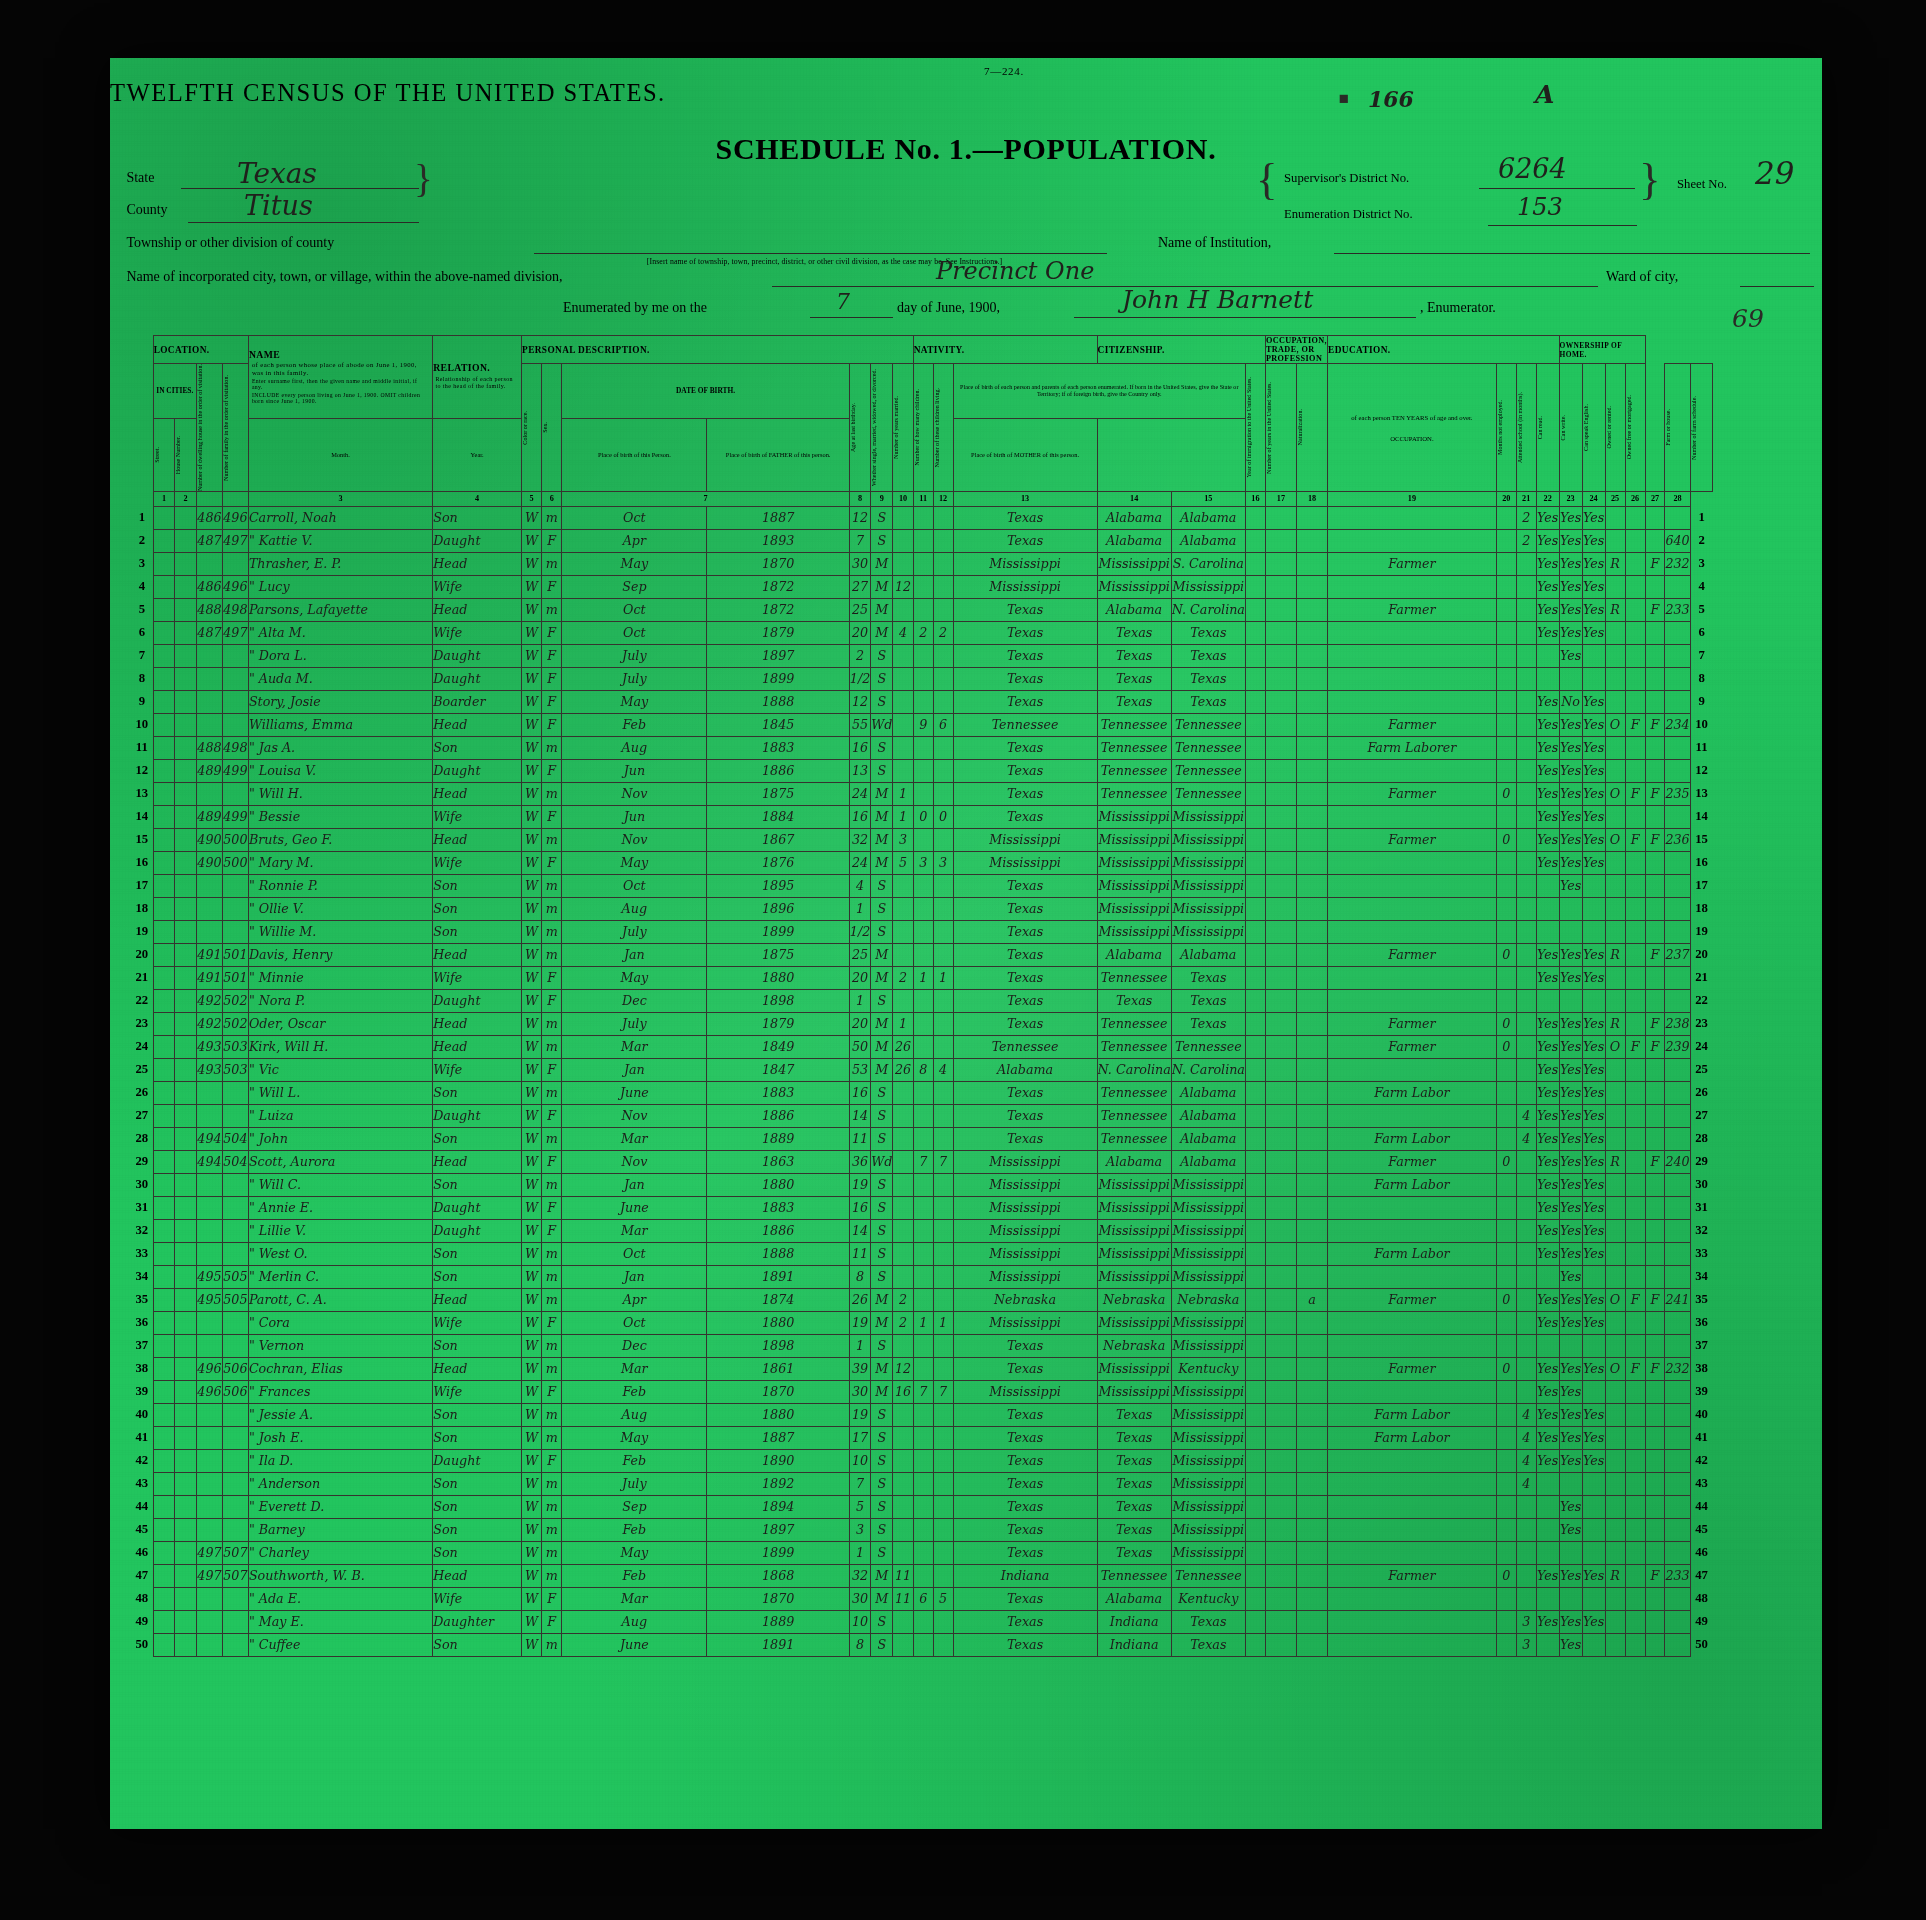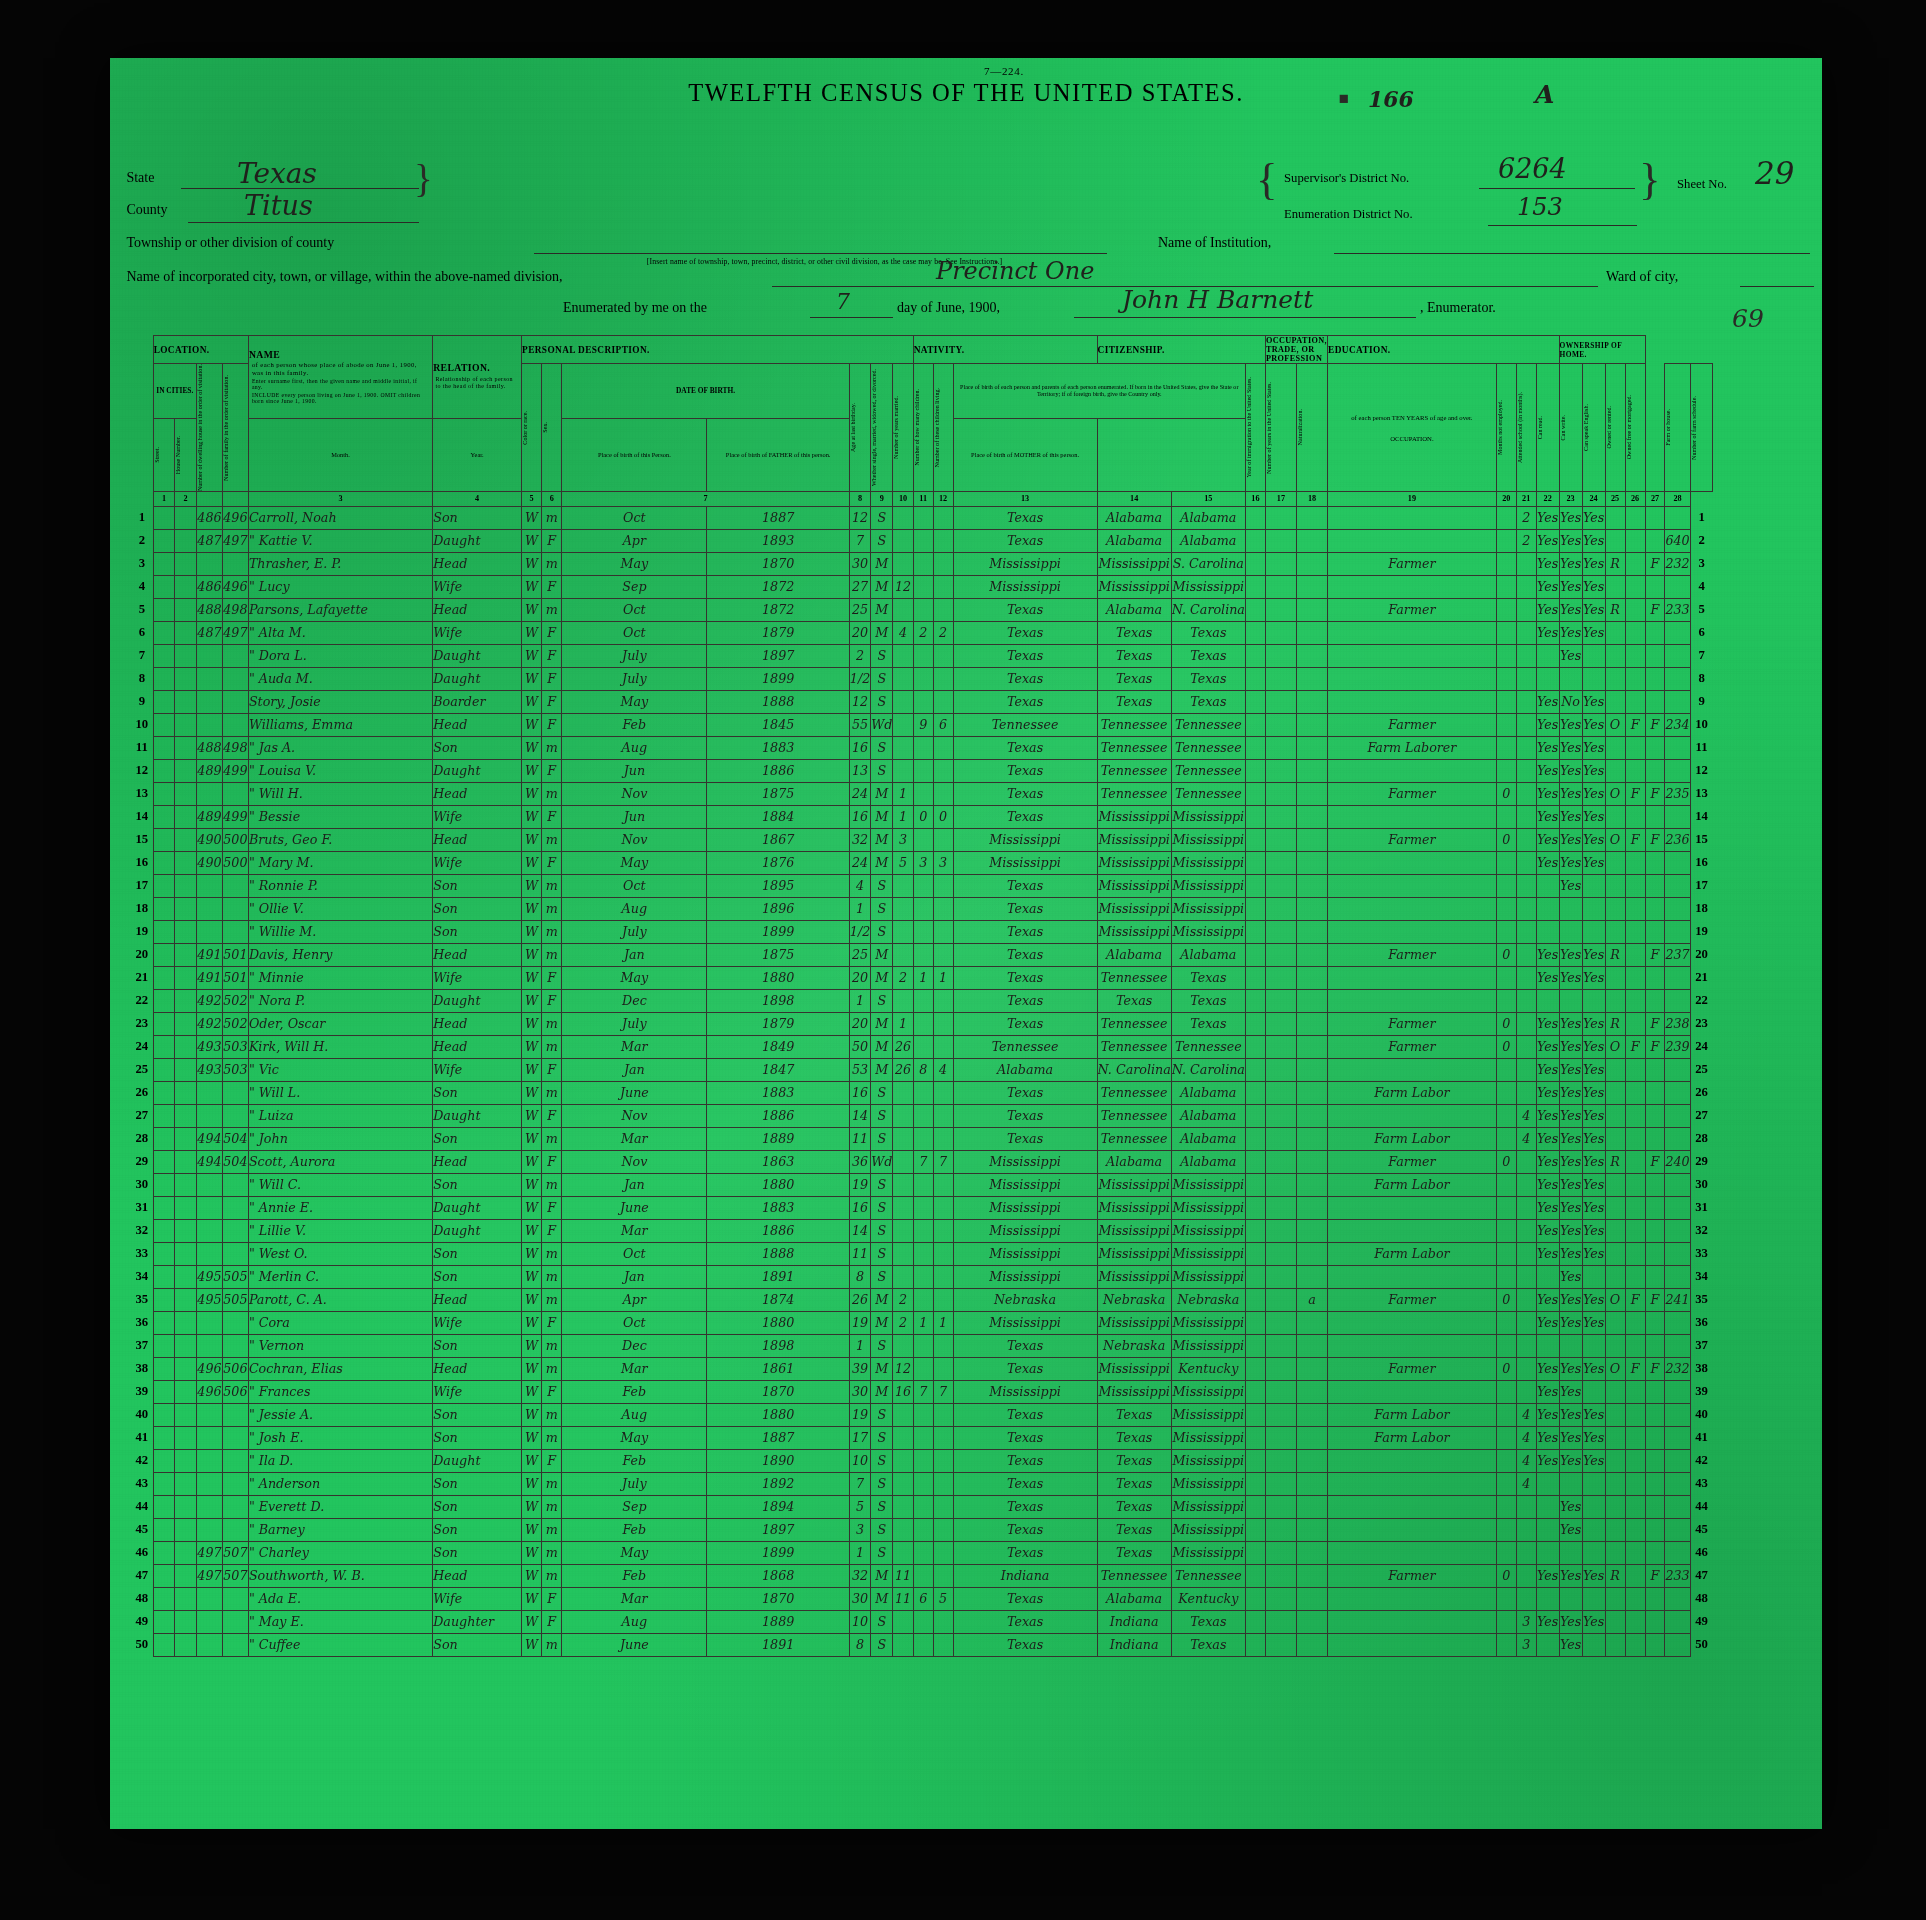--- a/index.html
+++ b/index.html
@@ -11,21 +11,21 @@
      background:
        radial-gradient(ellipse at 12% 8%, rgba(0,0,0,.18), transparent 45%),
        radial-gradient(ellipse at 92% 92%, rgba(0,0,0,.16), transparent 50%),
        radial-gradient(ellipse at 50% 50%, rgba(255,255,255,.05), transparent 70%);
      pointer-events:none;}
   .grain{position:absolute;inset:0;opacity:.22;pointer-events:none;
      background-image:repeating-linear-gradient(0deg, rgba(0,0,0,.05) 0 0.7px, transparent 0.7px 2.2px),
                       repeating-linear-gradient(90deg, rgba(0,0,0,.04) 0 0.7px, transparent 0.7px 3px);}
   
   .formno{position:absolute;left:874px;top:7.4px;font-size:11px;letter-spacing:0.7px;}
-  .title{position:absolute;left:0;right:0;top:21px;text-align:center;font-size:24.6px;letter-spacing:1.5px;}
+  .title{position:absolute;left:0;right:0;top:21px;text-align:left;font-size:24.6px;letter-spacing:1.5px;}
   .schedule{position:absolute;left:0;right:0;top:74px;text-align:center;font-size:30px;font-weight:bold;letter-spacing:0.7px;}
   .pageno{position:absolute;left:1258px;top:28px;font-size:22px;font-weight:bold;}
   .pagea{position:absolute;left:1425px;top:22px;font-size:25px;font-weight:bold;font-family:"Liberation Serif",serif;}
   .hw{font-family:"DejaVu Serif",serif;font-style:italic;color:#20201c;}
   .hline{position:absolute;border-bottom:1.1px solid #2a2a26;}
   .lbl{position:absolute;font-size:14px;}
   .tiny{position:absolute;font-size:7.8px;letter-spacing:0.1px;}
   .brace{position:absolute;font-size:39px;line-height:34px;color:#2a2a26;}
   .sd{position:absolute;font-size:12.7px;}
   
@@ -47,20 +47,21 @@
 </style>
 </head>
 <body>
 
 <div class="page">
   <div class="sheet">
     <div class="grain"></div>
 
     <div class="formno">7—224.</div>
     <div class="title">TWELFTH CENSUS OF THE UNITED STATES.</div>
+    <div class="schedule">SCHEDULE No. 1.—POPULATION.</div>
     <div class="pageno hw">166</div>
     <div class="pagea hw">A</div>
     <div class="mark" style="left:1228px;top:30px;font-size:16.4px;">▪</div>
 
     <div class="lbl" style="left:16.4px;top:112px;">State</div>
     <div class="hline" style="left:71px;top:130px;width:238px;"></div>
     <div class="hw" style="position:absolute;left:127px;top:99px;font-size:28px;">Texas</div>
 
     <div class="lbl" style="left:16.4px;top:144px;">County</div>
     <div class="hline" style="left:78px;top:164px;width:231px;"></div>

